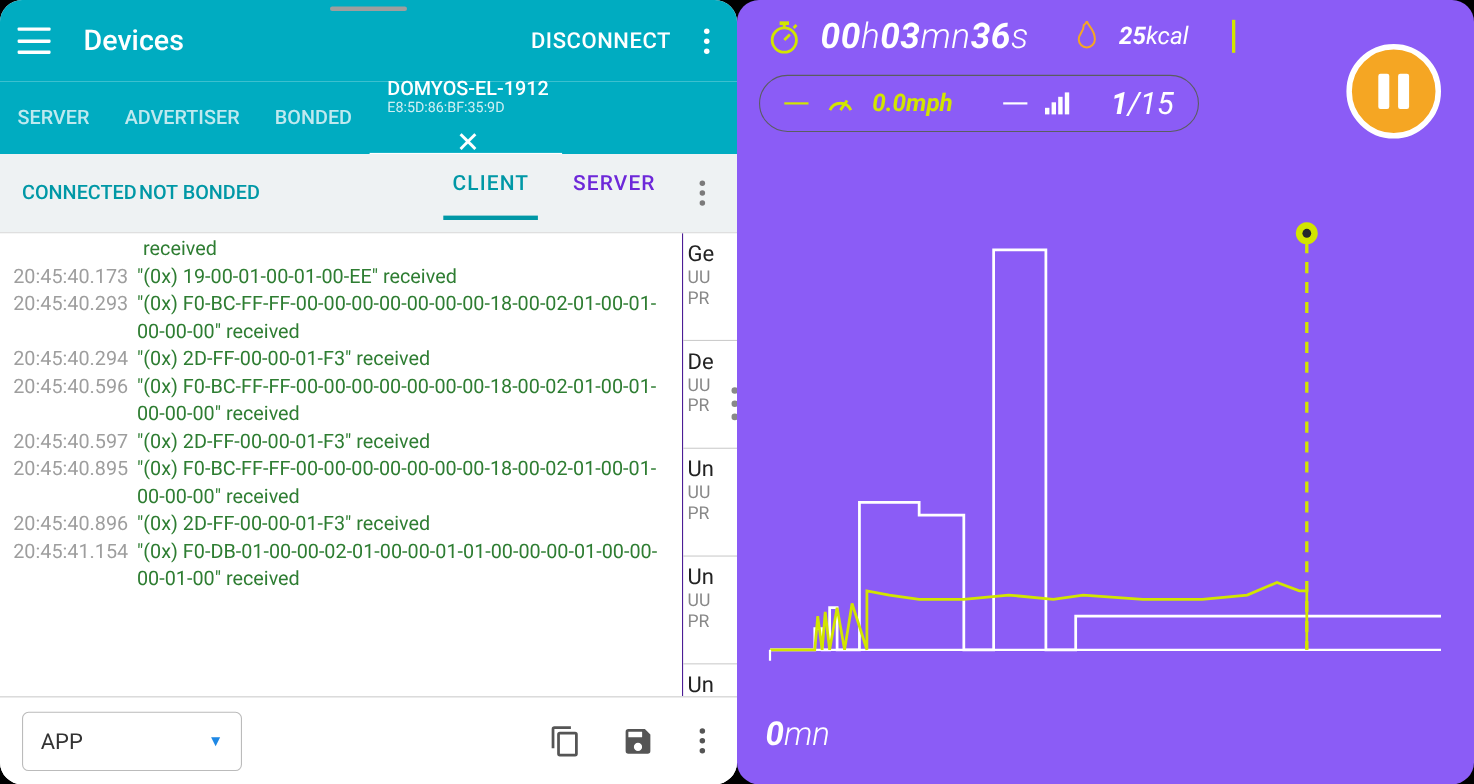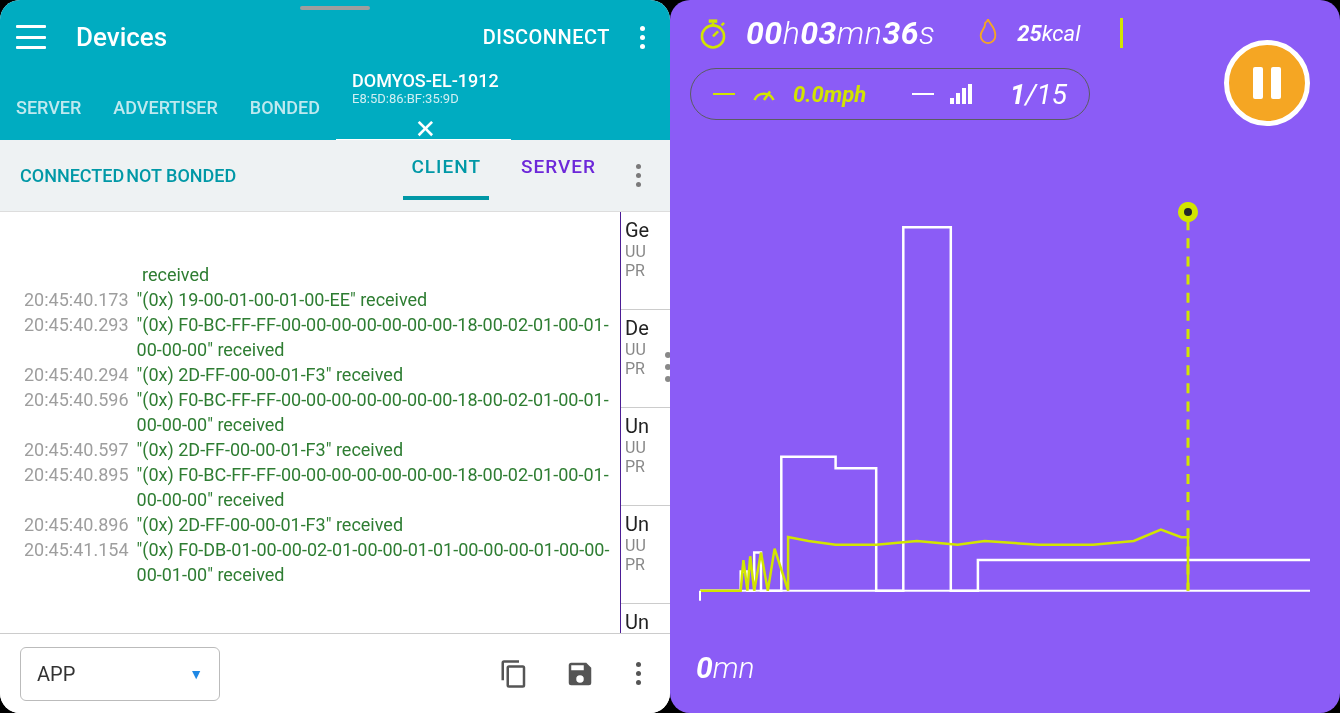--- a/index.html
+++ b/index.html
@@ -28,21 +28,21 @@
 .status-connected { color:#0098a6; }
 .status-notbond { color:#0098a6; }
 .sub-tabs { display:flex; align-items:center; gap:40px; font-size:19px; font-weight:500; }
 .sub-tab { position:relative; padding-bottom:18px; cursor:pointer; color:#6d28d9; letter-spacing:1px; }
 .sub-tab.active { color:#0098a6; }
 .sub-tab.active::after { content:""; position:absolute; left:-8px; right:-8px; bottom:-4px; height:4px; background:#0098a6; }
 .status-more { margin-left:30px; width:24px; display:flex; flex-direction:column; align-items:center; gap:4px; cursor:pointer; }
 .status-more span { width:5px; height:5px; background:#7a7a7a; border-radius:50%; }
 
 .log-area { flex:1; overflow:hidden; display:flex; }
-.log-list { width:620px; padding:2px 6px 6px 24px; font-size:18px; line-height:25px; overflow:hidden;margin-top:48px; }
+.log-list { width:620px; padding:2px 6px 6px 12px; font-size:18px; line-height:25px; overflow:hidden; }
 .log-row { display:flex; gap:8px; }
 .log-ts { color:#9e9e9e; white-space:nowrap; font-size:18px; }
 .log-msg { color:#2e7d32; word-break:break-word; font-size:18px; }
 .side-services { width:50px; border-left:1px solid #4c1d95; font-size:16px; color:#666; overflow:hidden; }
 .side-item { padding:6px 4px; border-bottom:1px solid #ccc; height:98px; }
 .side-item .t { color:#222; font-size:20px; }
 .side-item .u { color:#888; font-size:16px; }
 
 .bottom-bar { height:80px; background:#fff; border-top:1px solid #ccc; display:flex; align-items:center; padding:0 20px; gap:26px; }
 .level-select { width:200px; height:54px; border:1px solid #bbb; border-radius:6px; display:flex; align-items:center; justify-content:space-between; padding:0 16px; font-size:20px; color:#333; cursor:pointer; }

